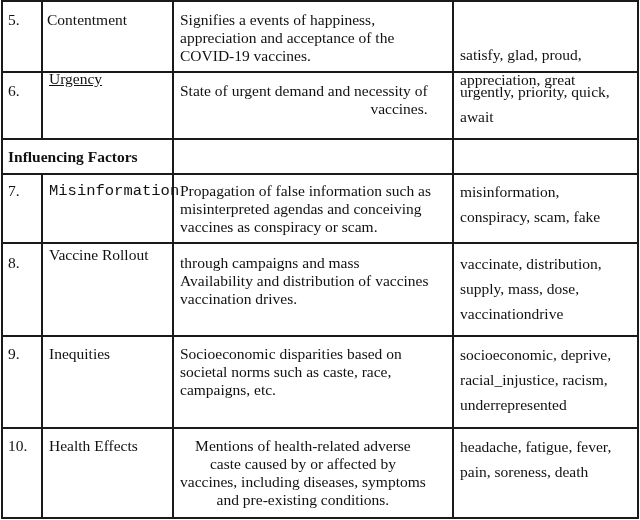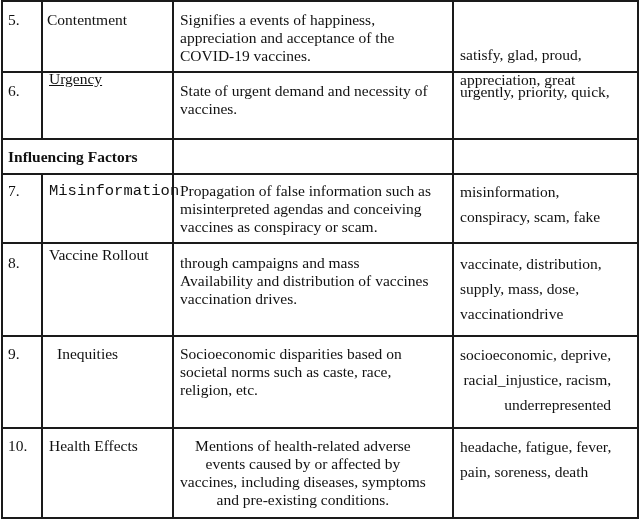--- a/index.html
+++ b/index.html
@@ -43,26 +43,27 @@
     </div>
     <div class="cell kw" style="left:460px; top:16px;margin-top:26px;">
       <div>satisfy, glad, proud,</div>
       <div>appreciation, great</div>
     </div>
   </div>
 
   <div>
     <div class="cell" style="left:8px; top:82px;">6.</div>
     <div class="cell" style="left:49px; top:70px;text-decoration:underline;">Urgency</div>
-    <div class="cell" style="left:180px; top:82px;">
+    <div class="cell" style="left:180px; top:82px;text-align:right;">
       <div>State of urgent demand and necessity of</div>
       <div>vaccines.</div>
     </div>
     <div class="cell kw" style="left:460px; top:79px;">
       <div>urgently, priority, quick,</div>
+      <div>await</div>
     </div>
   </div>
 
   <div>
     <div class="cell bold" style="left:8px; top:148px;">Influencing Factors</div>
   </div>
 
   <div>
     <div class="cell" style="left:8px; top:182px;">7.</div>
     <div class="cell" style="left:49px; top:182px;font-family:Liberation Mono, monospace;">Misinformation</div>
@@ -87,39 +88,39 @@
     </div>
     <div class="cell kw" style="left:460px; top:251px;">
       <div>vaccinate, distribution,</div>
       <div>supply, mass, dose,</div>
       <div>vaccinationdrive</div>
     </div>
   </div>
 
   <div>
     <div class="cell" style="left:8px; top:345px;">9.</div>
-    <div class="cell" style="left:49px; top:345px;margin-left:8px;">Inequities</div>
+    <div class="cell" style="left:49px; top:345px;">Inequities</div>
     <div class="cell" style="left:180px; top:345px;">
       <div>Socioeconomic disparities based on</div>
       <div>societal norms such as caste, race,</div>
-      <div>religion, etc.</div>
+      <div>campaigns, etc.</div>
     </div>
-    <div class="cell kw" style="left:460px; top:342px;text-align:right;">
+    <div class="cell kw" style="left:460px; top:342px;">
       <div>socioeconomic, deprive,</div>
       <div>racial_injustice, racism,</div>
       <div>underrepresented</div>
     </div>
   </div>
 
   <div>
     <div class="cell" style="left:8px; top:437px;">10.</div>
     <div class="cell" style="left:49px; top:437px;">Health Effects</div>
     <div class="cell" style="left:180px; top:437px;text-align:center;">
       <div>Mentions of health-related adverse</div>
-      <div>events caused by or affected by</div>
+      <div>caste caused by or affected by</div>
       <div>vaccines, including diseases, symptoms</div>
       <div>and pre-existing conditions.</div>
     </div>
     <div class="cell kw" style="left:460px; top:434px;">
       <div>headache, fatigue, fever,</div>
       <div>pain, soreness, death</div>
     </div>
   </div>
 </div>
 

